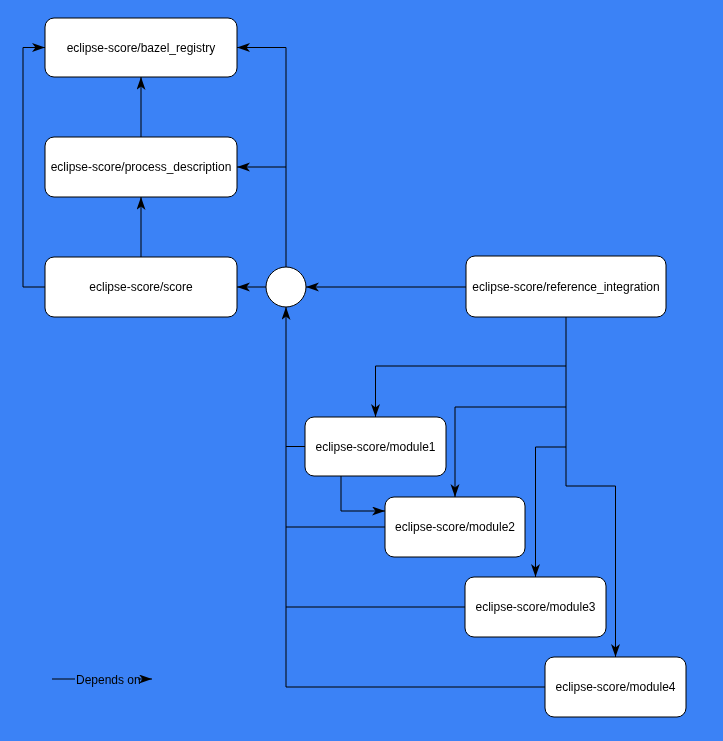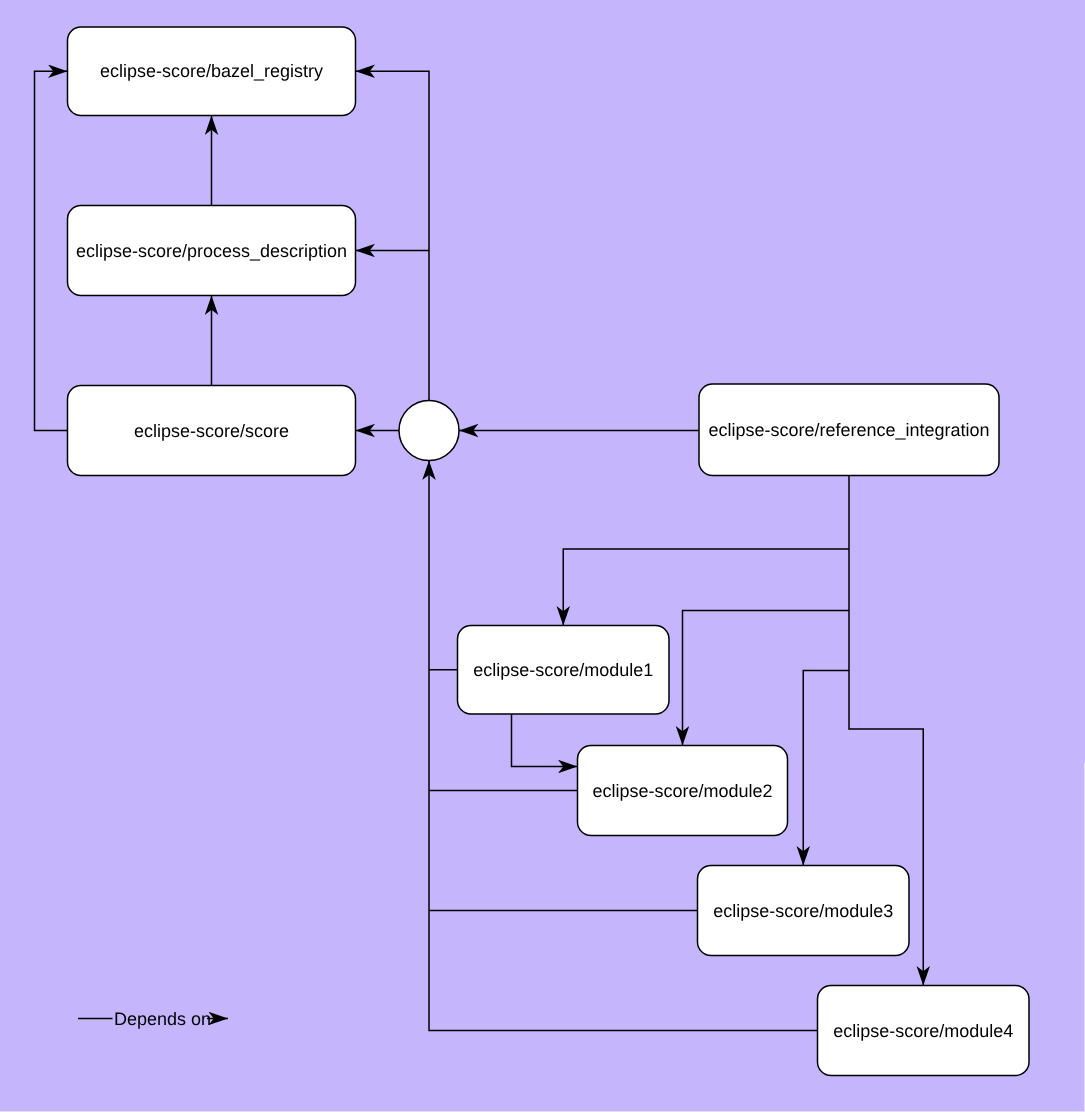--- a/index.html
+++ b/index.html
@@ -5,21 +5,21 @@
   html, body {
     margin: 0;
     padding: 0;
     background: #ffffff;
     font-family: "Liberation Sans", "DejaVu Sans", sans-serif;
   }
   .canvas {
     position: relative;
     width: 723px;
     height: 741px;
-    background: #c4b5fd;
+    background: #3b82f6;
     overflow: hidden;
   }
   svg text {
     font-family: "Liberation Sans", "DejaVu Sans", sans-serif;
     font-size: 12px;
     fill: #000000;
   }
   svg .node-rect {
     fill: #ffffff;
     stroke: #000000;

